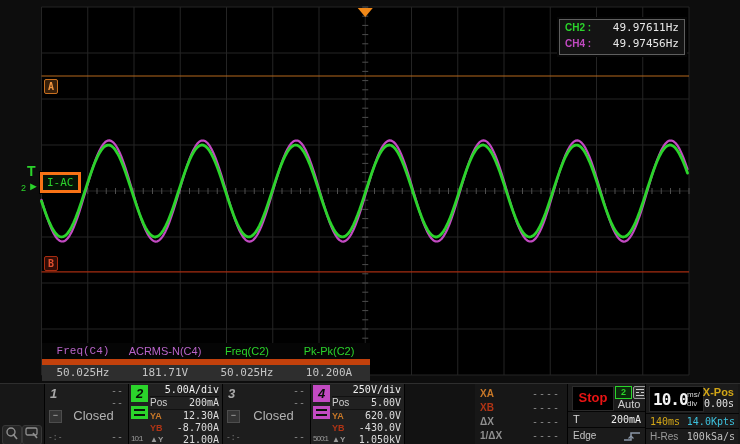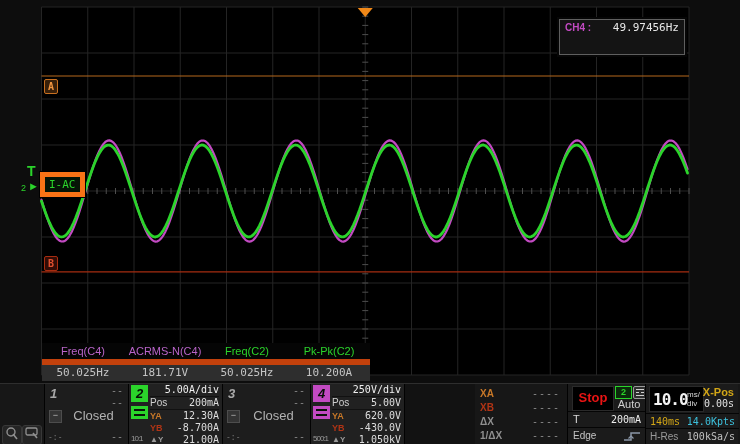--- a/index.html
+++ b/index.html
@@ -16,21 +16,21 @@
   #badge-a{left:44px;top:79px;color:#f09540;border:1px solid #c87020;background:#38200a;}
   #badge-b{left:44px;top:256px;color:#e05030;border:1px solid #a82c10;background:#320c06;}
 
   #trig-src{position:absolute;left:19px;top:163px;width:24px;height:38px;color:#2bd42b;}
   #trig-src .t{position:absolute;left:8px;top:0;font-size:14px;font-weight:bold;}
   #trig-src .ch{position:absolute;left:2px;top:20px;font-size:9px;}
   #trig-src .arrow{position:absolute;left:9px;top:17px;font-size:11px;}
 
   #sig-label{position:absolute;left:40px;top:172px;padding:0 4px;height:15px;line-height:15px;
     font-family:"DejaVu Sans Mono",monospace;font-size:11px;color:#2bd42b;background:#061406;
-    border:5px solid #f97316;box-shadow:0 0 0 1px #000;}
+    border:3px solid #f97316;box-shadow:0 0 0 1px #000;}
 
   #freq-box{position:absolute;left:559px;top:19px;width:124px;height:34px;background:#141414;
     border:1px solid #5f5f5f;box-shadow:0 0 0 2px #060606;}
   .freq-row{display:flex;justify-content:space-between;height:16px;line-height:16px;padding:0 5px;}
   .freq-row .fl{font-size:10px;font-weight:bold;}
   .freq-row .fv{font-size:11px;color:#e8e8e8;font-family:"DejaVu Sans Mono",monospace;}
 
   #meas-labels{position:absolute;left:42px;top:343px;width:328px;height:16px;background:#050505;display:flex;}
   #meas-values{position:absolute;left:42px;top:359px;width:328px;height:16px;background:#2e2e2e;
     border-top:6px solid #c2410c;display:flex;}
@@ -265,27 +265,31 @@
       <span class="arrow">►</span>
     </div>
 
     <div id="badge-a" class="marker-badge">A</div>
     <div id="badge-b" class="marker-badge">B</div>
 
     <div id="sig-label">I-AC</div>
 
     <div id="freq-box">
       <div class="freq-row">
+        <span class="fl" style="color: rgb(43, 212, 43);">CH2 :</span>
+        <span class="fv mono">49.97611Hz</span>
+      </div>
+      <div class="freq-row">
         <span class="fl" style="color: rgb(194, 74, 194);">CH4 :</span>
         <span class="fv mono">49.97456Hz</span>
       </div>
     </div>
 
     <div id="meas-labels">
-      <div class="mcol" style="color: rgb(185, 100, 201);">Freq(C4)</div>
+      <div class="mcol" style="color: rgb(185, 100, 201); font-family: Liberation Mono, monospace;">Freq(C4)</div>
       <div class="mcol" style="color: rgb(185, 100, 201);">ACRMS-N(C4)</div>
       <div class="mcol" style="color: rgb(43, 212, 43);">Freq(C2)</div>
       <div class="mcol" style="color: rgb(43, 212, 43);">Pk-Pk(C2)</div>
     </div>
     <div id="meas-values">
       <div class="mcol">50.025Hz</div>
       <div class="mcol">181.71V</div>
       <div class="mcol">50.025Hz</div>
       <div class="mcol">10.200A</div>
     </div>

